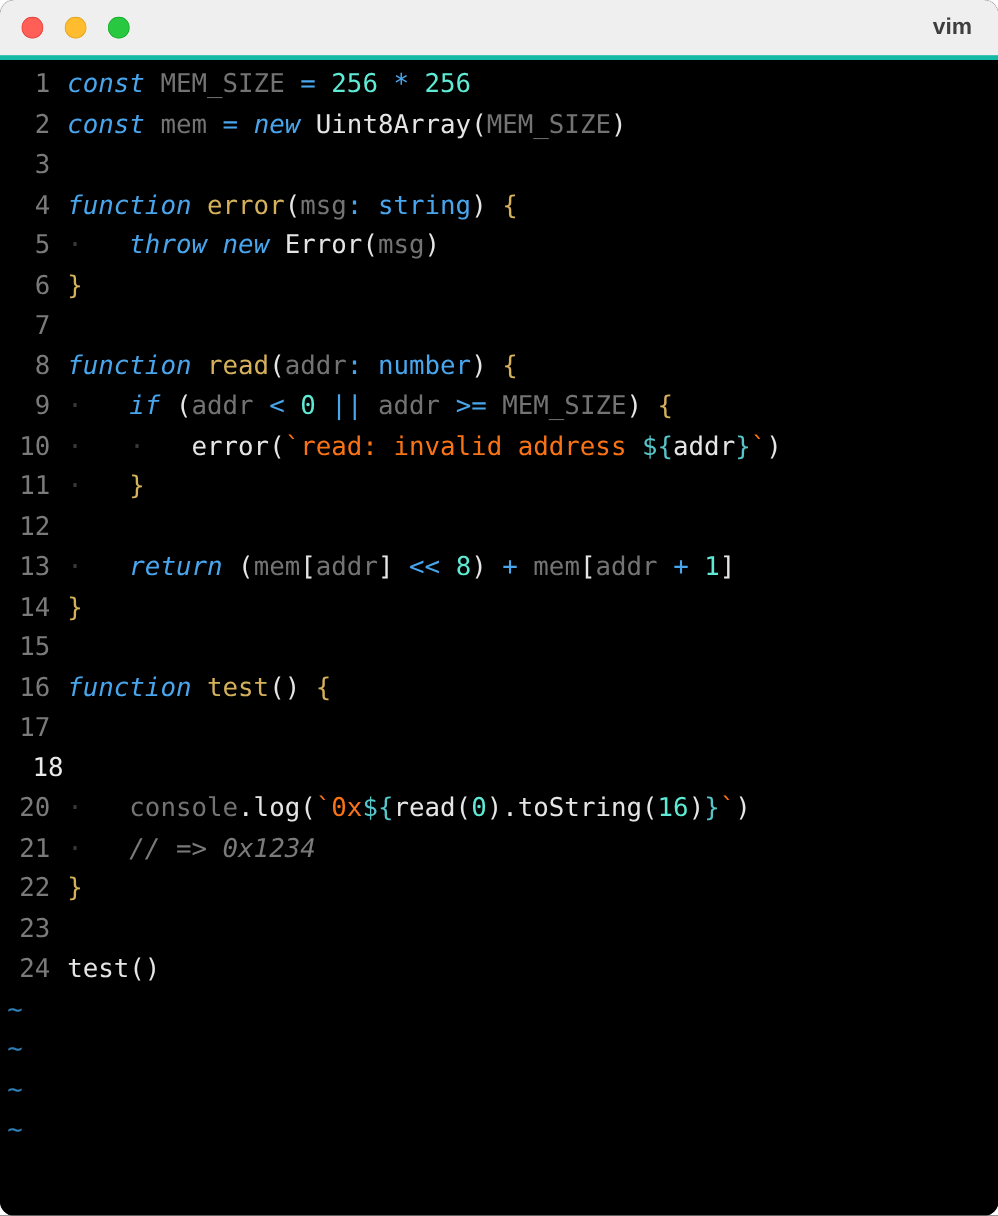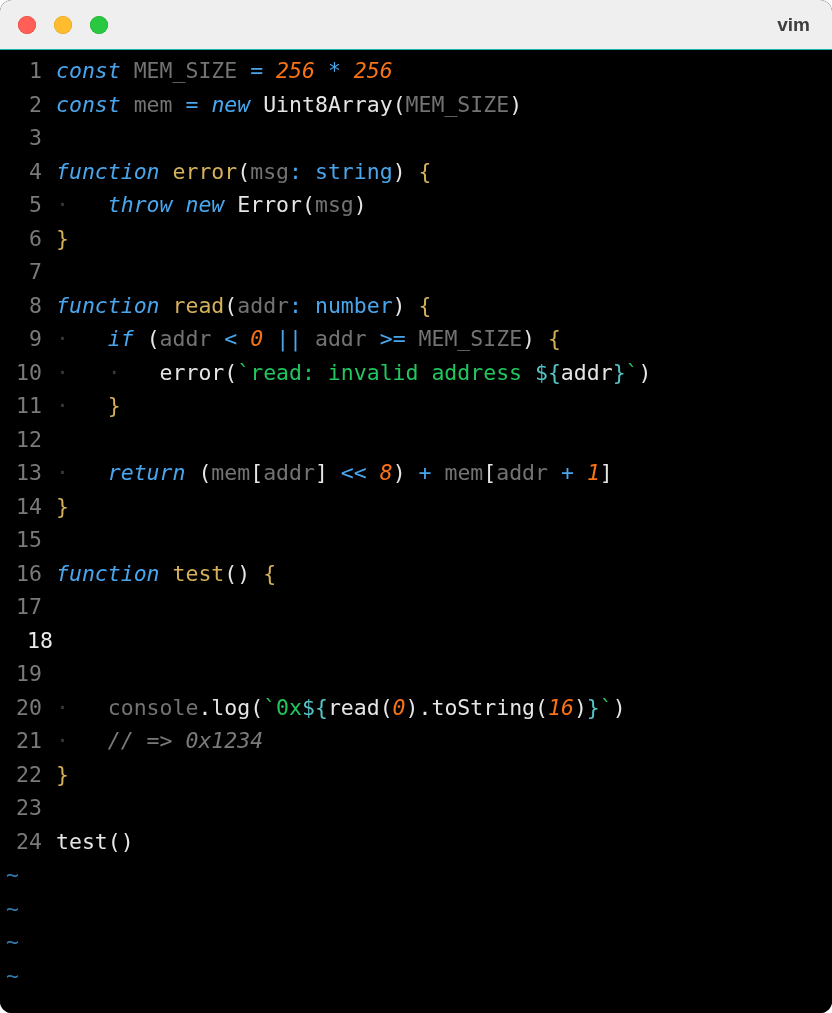--- a/index.html
+++ b/index.html
@@ -11,21 +11,21 @@
     height: 1013px;
     border-radius: 12px;
     overflow: hidden;
     background: #000;
     box-shadow: 0 0 0 1px rgba(0,0,0,0.05);
   }
 
   .titlebar {
     height: 50px;
     background: #efefef;
-    border-bottom: 1px solid #14b8a6;
+    border-bottom: 4px solid #14b8a6;
     display: flex;
     align-items: center;
     padding: 0 18px;
     position: relative;
   }
   .traffic-lights { display: flex; gap: 18px; }
   .tl { width: 18px; height: 18px; border-radius: 50%; }
   .tl.red    { background: #ff5f57; box-shadow: inset 0 0 0 0.5px #e0443e; }
   .tl.yellow { background: #febc2e; box-shadow: inset 0 0 0 0.5px #dea123; }
   .tl.green  { background: #28c840; box-shadow: inset 0 0 0 0.5px #1aab29; }
@@ -77,25 +77,25 @@
     padding-left: 6px;
     color: #2f7db3;
   }
 
   
   .kw     { color: #49a6ed; font-style: italic; text-align: right; }      
   .type   { color: #49a6ed; }                            
   .ident  { color: #737373; }
   .func   { color: #d4b15a; }                            
   .call   { color: #e5e5e5; }
-  .num    { color: #f97316; font-style: italic; }                            
+  .num    { color: #5eead4; }                            
   .op     { color: #49a6ed; }                            
   .punc   { color: #e5e5e5; }                            
   .brace  { color: #d4b15a; }                            
-  .str    { color: #22c55e; }                            
+  .str    { color: #f97316; }                            
   .interp { color: #56c4c8; }                            
   .interpvar { color: #e5e5e5; }
   .comment{ color: #7a7a7a; font-style: italic; text-align: right; }
   .class  { color: #e5e5e5; }                            
 </style>
 </head>
 <body>
 
 <div class="window">
   <div class="titlebar">
@@ -119,21 +119,20 @@
       <div class="line"><span class="gutter">9</span><span><span class="indent">·   </span><span class="kw">if</span><span class="ident"> </span><span class="punc">(</span><span class="ident">addr </span><span class="op">&lt;</span><span class="ident"> </span><span class="num">0</span><span class="ident"> </span><span class="op">||</span><span class="ident"> addr </span><span class="op">&gt;=</span><span class="ident"> MEM_SIZE</span><span class="punc">)</span><span class="ident"> </span><span class="brace">{</span></span></div>
       <div class="line"><span class="gutter">10</span><span><span class="indent">·   </span><span class="indent">·   </span><span class="call">error</span><span class="punc">(</span><span class="str">`read: invalid address </span><span class="interp">${</span><span class="interpvar">addr</span><span class="interp">}</span><span class="str">`</span><span class="punc">)</span></span></div>
       <div class="line"><span class="gutter">11</span><span><span class="indent">·   </span><span class="brace">}</span></span></div>
       <div class="line"><span class="gutter">12</span><span></span></div>
       <div class="line"><span class="gutter">13</span><span><span class="indent">·   </span><span class="kw">return</span><span class="ident"> </span><span class="punc">(</span><span class="ident">mem</span><span class="punc">[</span><span class="ident">addr</span><span class="punc">]</span><span class="ident"> </span><span class="op">&lt;&lt;</span><span class="ident"> </span><span class="num">8</span><span class="punc">)</span><span class="ident"> </span><span class="op">+</span><span class="ident"> mem</span><span class="punc">[</span><span class="ident">addr </span><span class="op">+</span><span class="ident"> </span><span class="num">1</span><span class="punc">]</span></span></div>
       <div class="line"><span class="gutter">14</span><span><span class="brace">}</span></span></div>
       <div class="line"><span class="gutter">15</span><span></span></div>
       <div class="line"><span class="gutter">16</span><span><span class="kw">function</span><span class="ident"> </span><span class="func">test</span><span class="punc">()</span><span class="ident"> </span><span class="brace">{</span></span></div>
       <div class="line"><span class="gutter">17</span></div>
       <div class="line"><span class="gutter current">18</span></div>
-      <div class="line"><span class="gutter">19</span><span></span></div>
       <div class="line"><span class="gutter">20</span><span><span class="indent">·   </span><span class="ident">console</span><span class="punc">.</span><span class="call">log</span><span class="punc">(</span><span class="str">`0x</span><span class="interp">${</span><span class="interpvar">read</span><span class="punc">(</span><span class="num">0</span><span class="punc">)</span><span class="punc">.</span><span class="interpvar">toString</span><span class="punc">(</span><span class="num">16</span><span class="punc">)</span><span class="interp">}</span><span class="str">`</span><span class="punc">)</span></span></div>
       <div class="line"><span class="gutter">21</span><span><span class="indent">·   </span><span class="comment">// =&gt; 0x1234</span></span></div>
       <div class="line"><span class="gutter">22</span><span><span class="brace">}</span></span></div>
       <div class="line"><span class="gutter">23</span><span></span></div>
       <div class="line"><span class="gutter">24</span><span><span class="call">test</span><span class="punc">()</span></span></div>
       <div class="line tilde-line"><span class="tilde">~</span></div>
       <div class="line tilde-line"><span class="tilde">~</span></div>
       <div class="line tilde-line"><span class="tilde">~</span></div>
       <div class="line tilde-line"><span class="tilde">~</span></div>
     </div>

